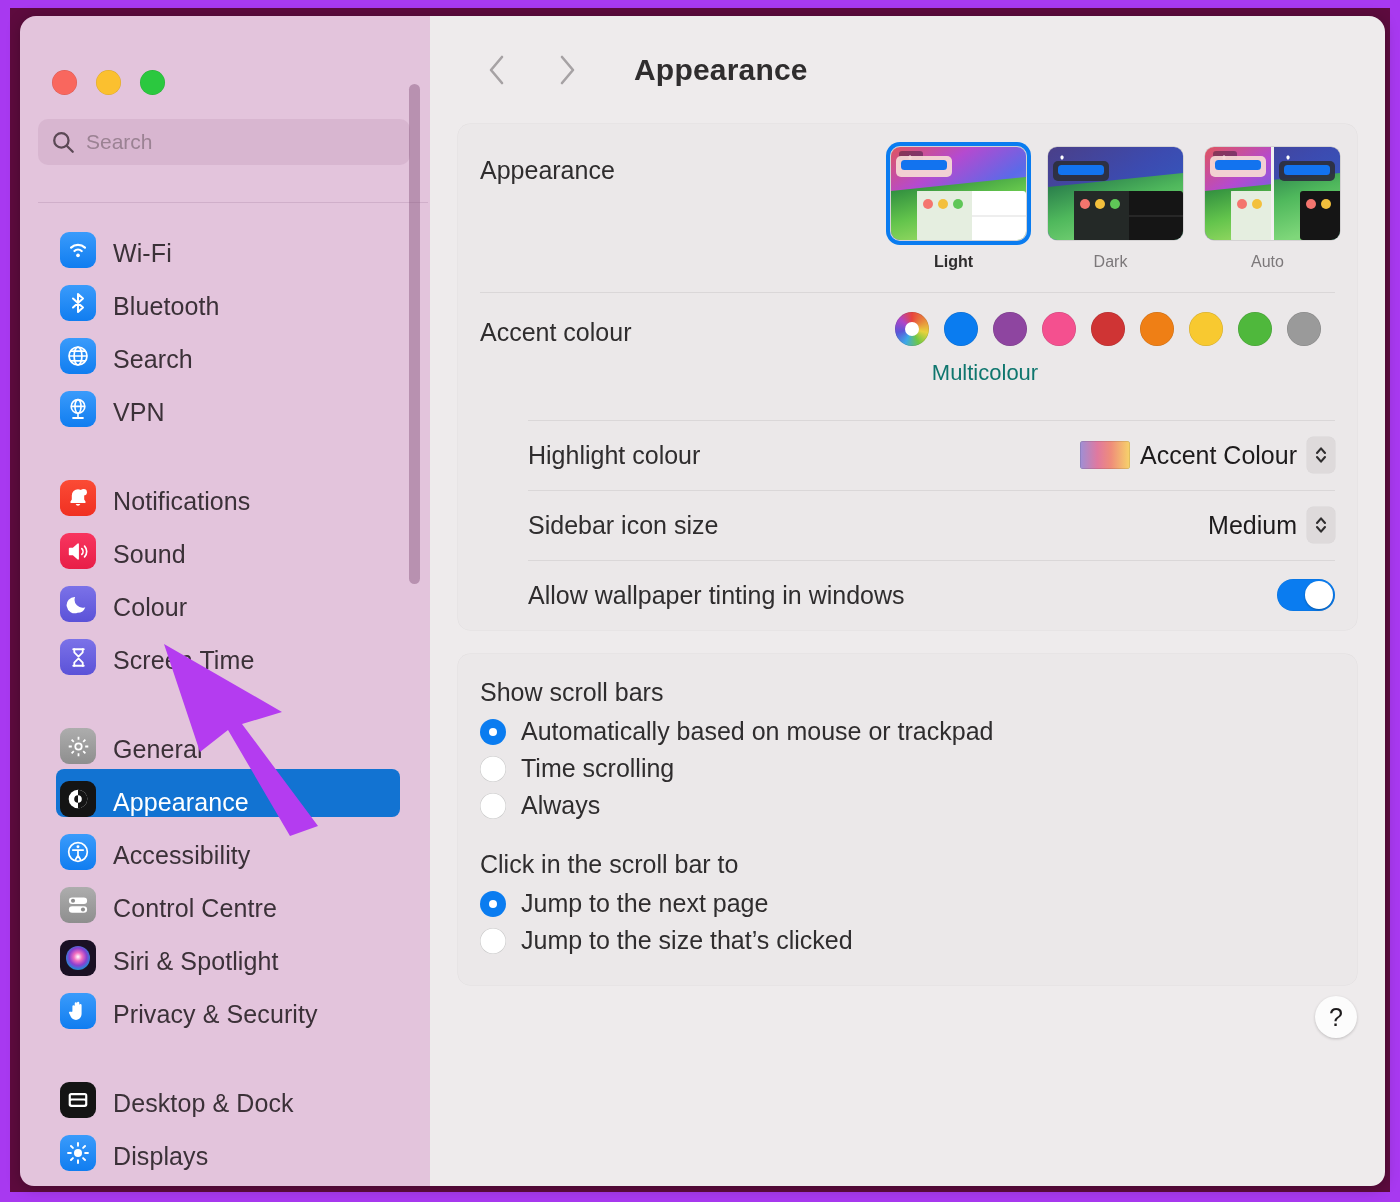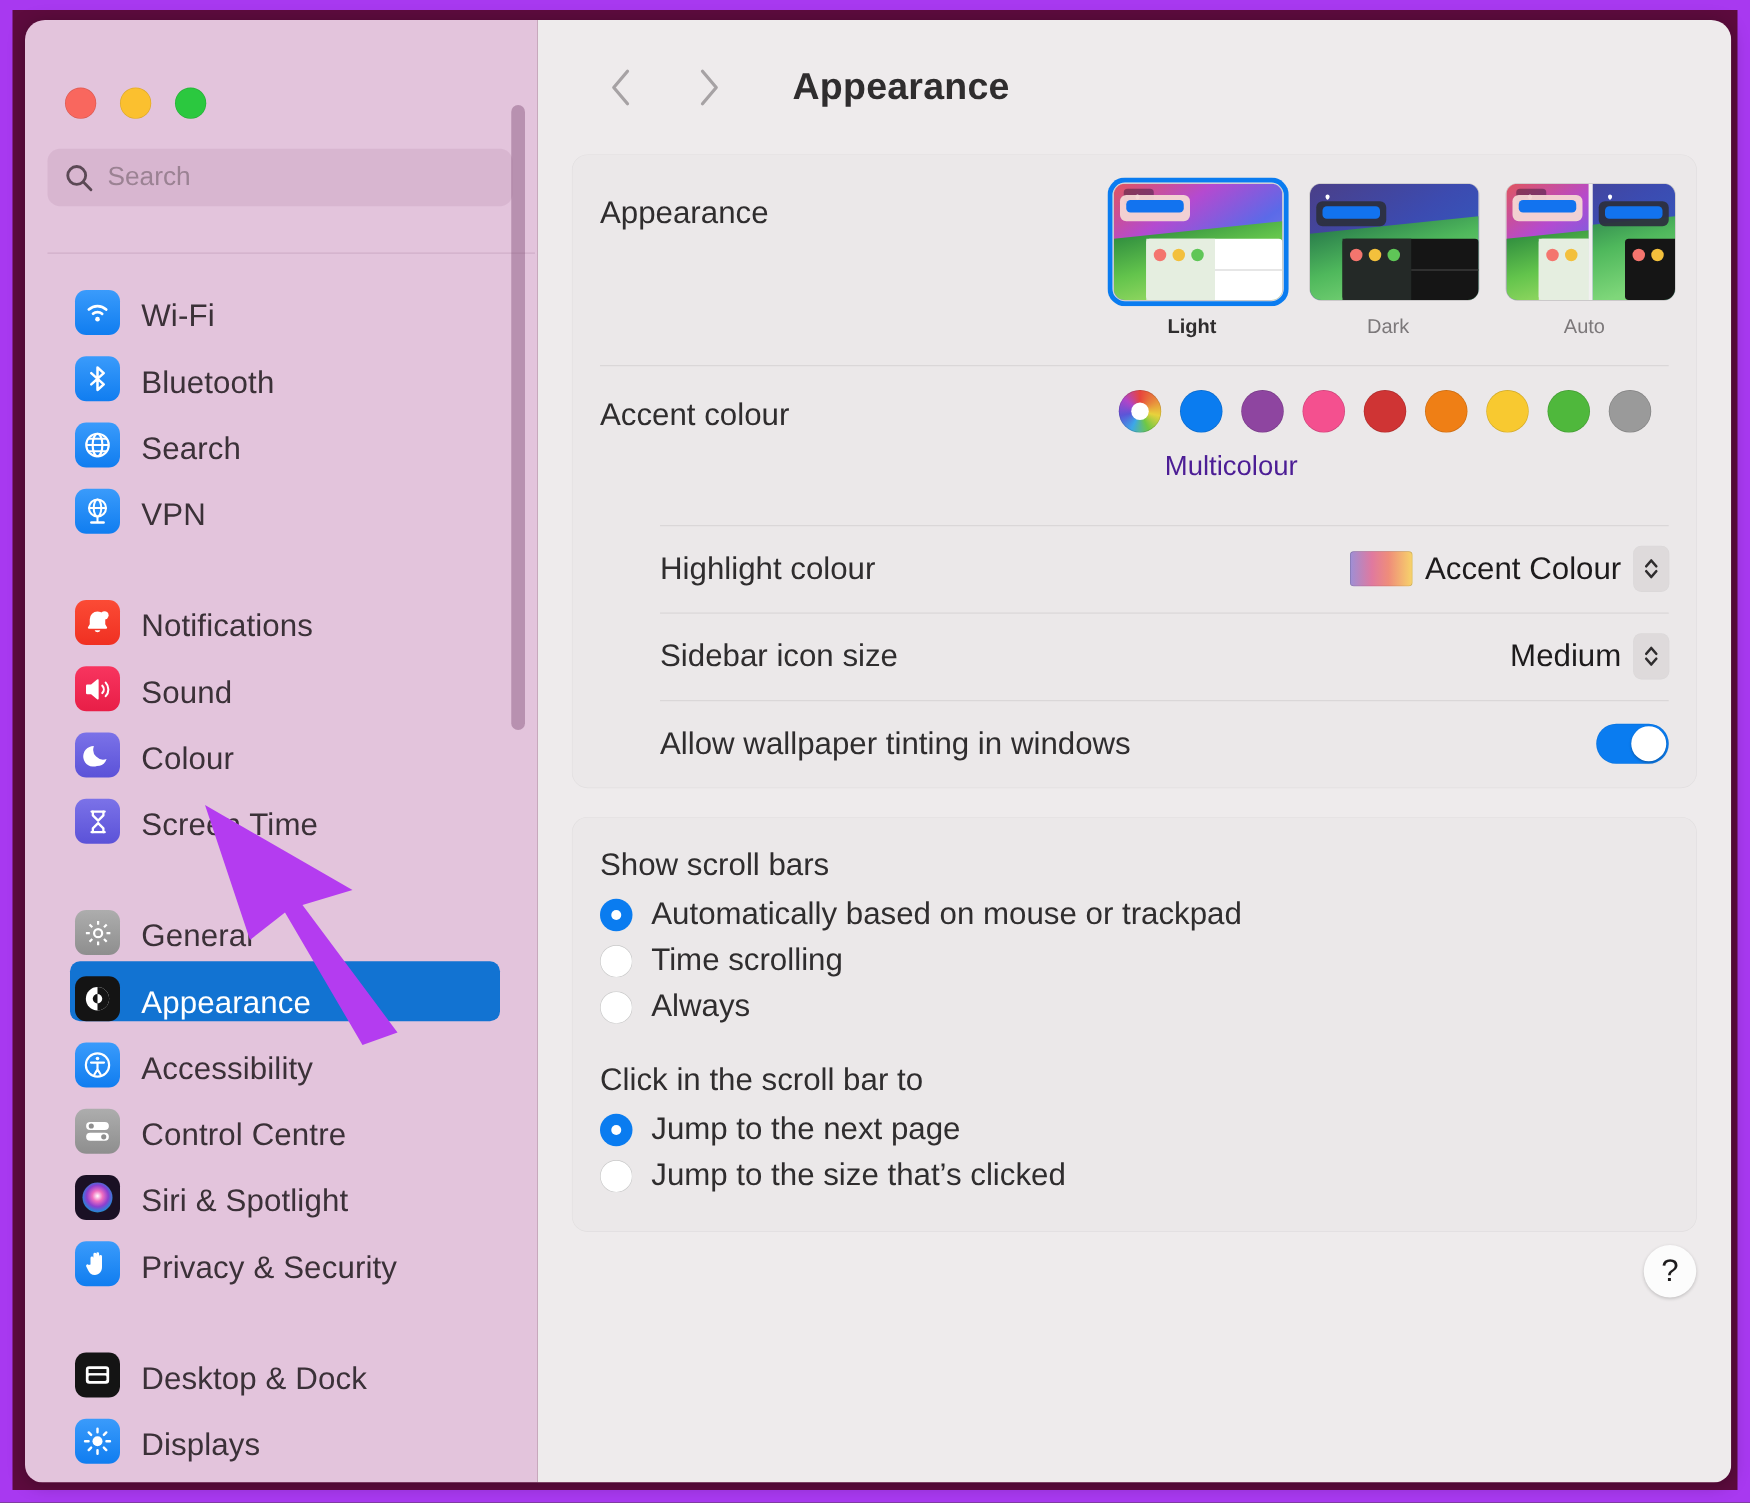--- a/index.html
+++ b/index.html
@@ -167,21 +167,21 @@
 
   
   #accent-row { height: 128px; align-items: flex-start; padding-top: 26px; }
   #accent-wrap { position: absolute; right: 0; top: 20px; text-align: center; width: 440px; }
   #swatches { display: flex; gap: 15px; justify-content: flex-start; }
   .swatch {
     width: 34px; height: 34px; border-radius: 50%;
     box-shadow: inset 0 0 0 .5px rgba(0,0,0,.16);
     cursor: default;
   }
-  #accent-caption { font-size: 22px; color: #4c1d95; margin-top: 14px; margin-right: 260px; }
+  #accent-caption { font-size: 22px; color: #0f766e; margin-top: 14px; margin-right: 260px; }
 
   .row-simple { height: 70px; justify-content: space-between; margin-left: 48px; }
   .row-right { display: flex; align-items: center; gap: 10px; }
   .popup-value { font-size: 25px; color: #1d1b1c; }
   .stepper {
     width: 28px; height: 36px; border-radius: 6px;
     background: #dedadb; display: flex; flex-direction: column;
     align-items: center; justify-content: center; gap: 3px;
     box-shadow: 0 0 0 .5px rgba(0,0,0,.07);
     cursor: default;

